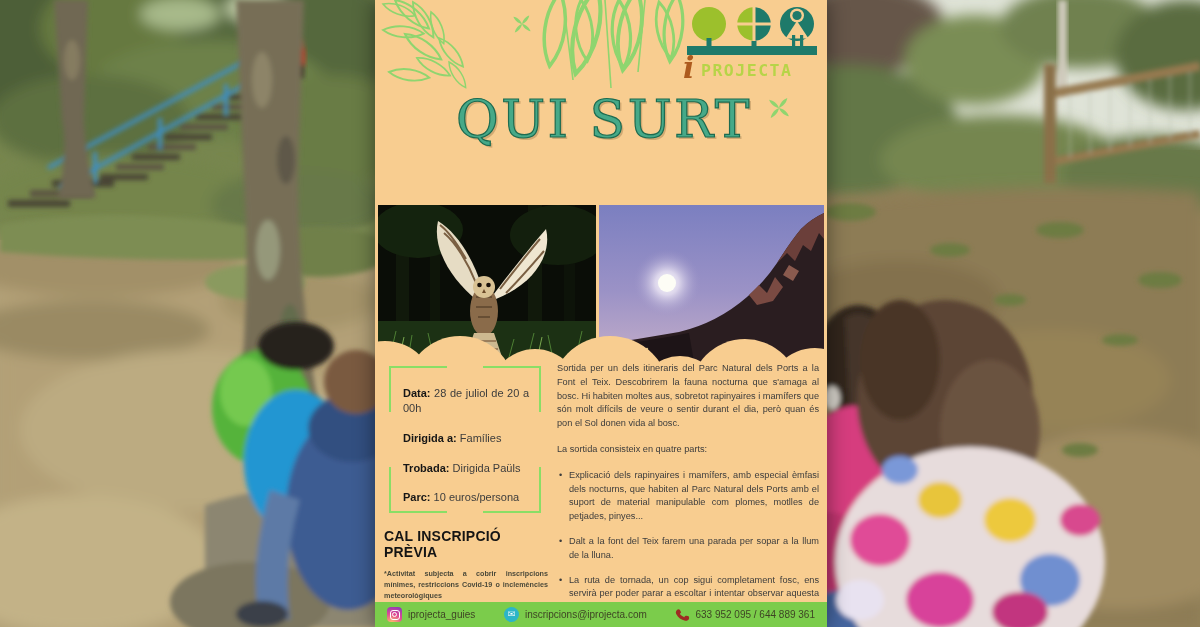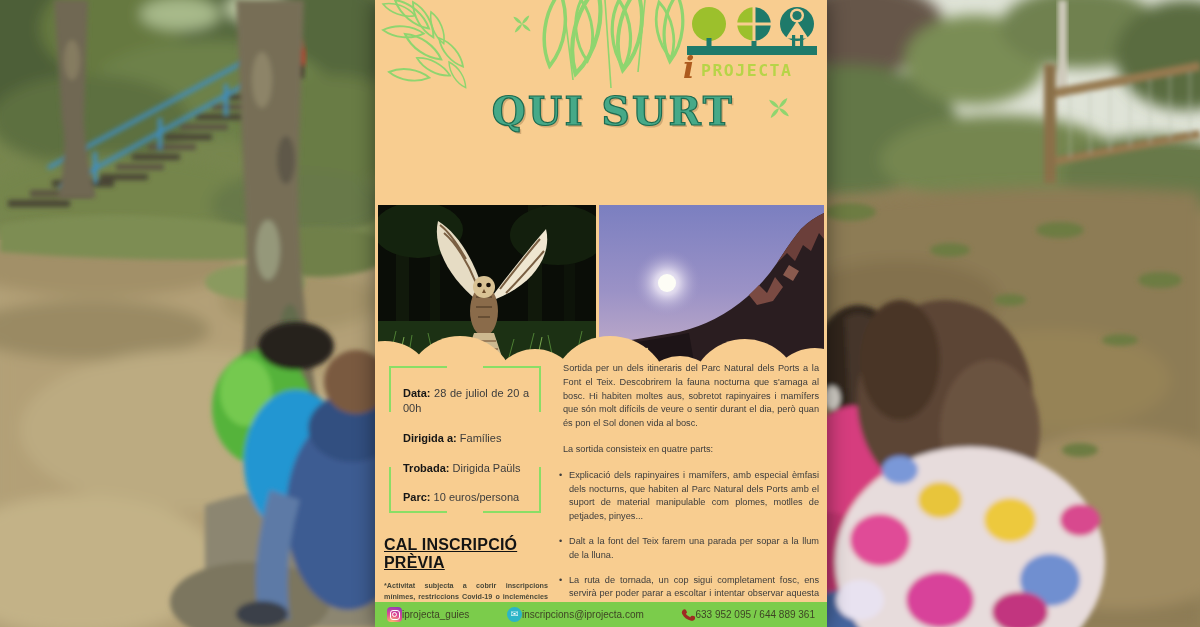--- a/index.html
+++ b/index.html
@@ -5,53 +5,53 @@
   html,body{margin:0;padding:0;}
   body{width:1200px;height:627px;overflow:hidden;font-family:"Liberation Sans",sans-serif;}
   .stage{position:relative;width:1200px;height:627px;background:#9a8a64;overflow:hidden;}
   .bg{position:absolute;left:0;top:0;}
 
   
   .poster{position:absolute;left:375px;top:0;width:452px;height:627px;background:#f8cd90;
           box-shadow:0 0 20px rgba(0,0,0,.45);}
   .leaves{position:absolute;left:0;top:0;pointer-events:none;}
   .logo{position:absolute;top:2px;right:6px;width:140px;height:80px;}
-  .title{position:absolute;top:88px;left:12px;width:100%;text-align:center;
-         font-family:"DejaVu Serif",serif;font-weight:700;font-size:39px;line-height:1.22;
+  .title{position:absolute;top:88px;left:3px;width:100%;text-align:center;
+         font-family:"DejaVu Serif",serif;font-weight:400;font-size:52px;line-height:1.22;
          color:#46a988;-webkit-text-stroke:1.2px #1d6b50;letter-spacing:2.5px;
          text-shadow:2px 2px 0 rgba(110,80,40,.28);}
   .photos{position:absolute;left:3px;top:205px;width:446px;height:157px;display:flex;gap:3px;}
   .scallop{position:absolute;left:0;top:306px;}
 
   .left-col{position:absolute;left:8px;top:366px;width:166px;}
   .info-box{position:relative;margin-left:6px;width:126px;padding:20px 12px 8px 14px;}
   .br{position:absolute;width:56px;height:44px;border:2px solid #8ade66;}
   .br.tl{top:0;left:0;border-right:none;border-bottom:none;}
   .br.tr{top:0;right:0;border-left:none;border-bottom:none;}
   .br.bl{bottom:0;left:0;border-right:none;border-top:none;}
   .br.brc{bottom:0;right:0;border-left:none;border-top:none;}
   .info-row{font-size:11px;color:#3c3c3c;margin-bottom:15px;line-height:1.35;text-align:justify;}
   .info-row b{color:#161616;}
   .info-row:last-child{margin-bottom:0;}
-  .inscription{margin-top:23px;margin-left:1px;font-size:16px;font-weight:700;color:#141414;letter-spacing:.2px;text-decoration:underline;}
+  .inscription{margin-top:15px;margin-left:1px;font-size:14px;font-weight:700;color:#141414;letter-spacing:.2px;}
   .fine{margin-top:9px;margin-left:1px;font-size:7.2px;font-weight:700;color:#4c4a3a;
         text-align:justify;line-height:1.5;width:164px;}
 
   .right-col{position:absolute;left:180px;top:362px;width:264px;font-size:9.2px;color:#3c3c3c;
              line-height:1.5;text-align:justify;}
-  .right-col p{margin:0 0 12px 8px;}
+  .right-col p{margin:0 0 12px 2px;}
   .parts-intro{text-align:left;}
   .bullets{margin:0;padding:0 0 0 4px;list-style:none;}
   .bullets li{position:relative;padding-left:10px;margin-bottom:11px;}
   .bullets li::before{content:"•";position:absolute;left:0;top:0;color:#3c3c3c;}
 
   .footer{position:absolute;left:0;bottom:0;width:452px;height:25px;background:#7bcc4b;
           display:flex;align-items:center;justify-content:space-between;
           padding:0 12px;box-sizing:border-box;font-size:10px;color:#3e4424;}
-  .fitem{display:flex;align-items:center;}
+  .fitem{display:flex;align-items:center;gap:6px;}
   .ig-icon{width:15px;height:15px;border-radius:4px;position:relative;flex:0 0 auto;
            background:radial-gradient(circle at 30% 120%, #fdc468 10%, #df4996 55%, #8a3ab9 95%);}
   .ig-icon::before{content:"";position:absolute;inset:2.5px;border:1.4px solid #fff;border-radius:3px;}
   .ig-icon::after{content:"";position:absolute;left:4.7px;top:4.7px;width:3.6px;height:3.6px;
                   border:1.4px solid #fff;border-radius:50%;}
   .mail-icon{width:15px;height:15px;border-radius:50%;background:#2cb5c8;color:#fff;flex:0 0 auto;
              display:flex;align-items:center;justify-content:center;font-size:9px;line-height:1;}
   .phone-icon{width:14px;height:14px;flex:0 0 auto;transform:rotate(-8deg);}
 </style>
 </head>

